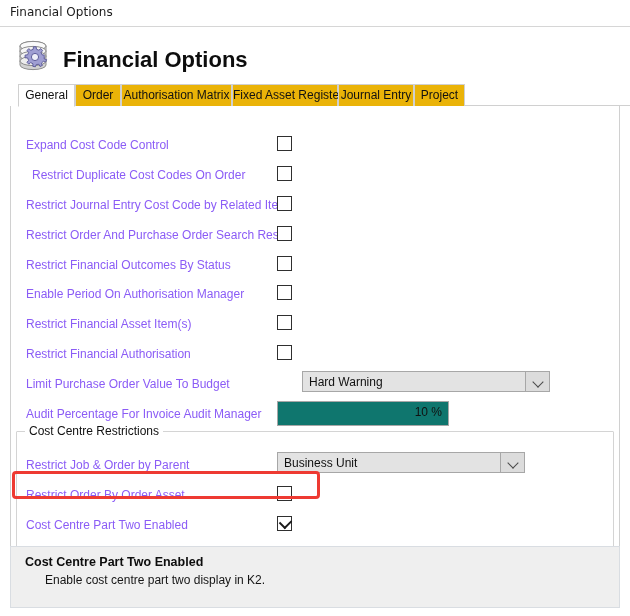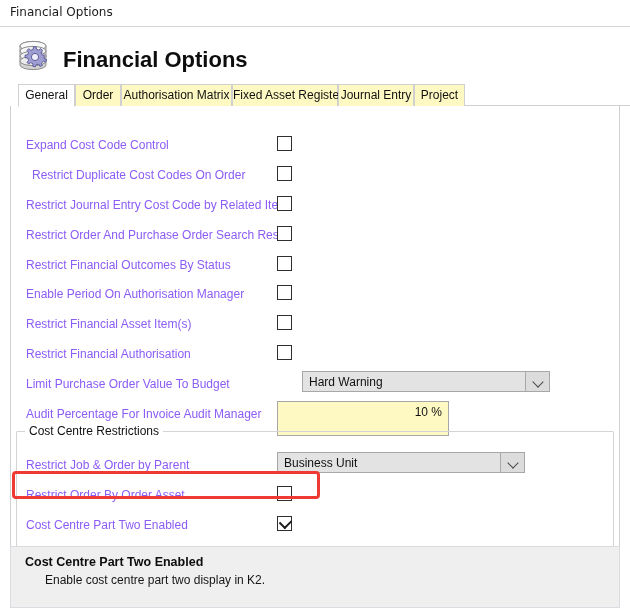--- a/index.html
+++ b/index.html
@@ -71,21 +71,21 @@
     background: #d0d0d0;
   }
   .tab {
     position: absolute;
     top: 0;
     height: 22px;
     box-sizing: border-box;
     border-left: 1px solid #d0d0d0;
     border-right: 1px solid #d0d0d0;
     border-top: 1px solid #d0d0d0;
-    background: #fef9c3;
+    background: #eab308;
     font-size: 12px;
     color: #111111;
     text-align: center;
     line-height: 21px;
     white-space: nowrap;
     cursor: default;
   }
   .tab.active {
     background: #ffffff;
     border-bottom: 1px solid #ffffff;
@@ -160,24 +160,24 @@
     left: 8px; top: 6px;
     width: 7px; height: 7px;
     border-right: 1px solid #4a4a4a;
     border-bottom: 1px solid #4a4a4a;
     transform: rotate(45deg);
   }
 
   
   .textfield {
     position: absolute;
-    height: 35px;
+    height: 25px;
     box-sizing: border-box;
     border: 1px solid #a7a7a7;
-    background: #fef9c3;
+    background: #0f766e;
     padding-left: 24px;
   }
   .textfield-val {
     position: absolute;
     right: 6px; top: 3px;
     font-size: 12px;
     color: #111111;
     white-space: nowrap;
   }
 

